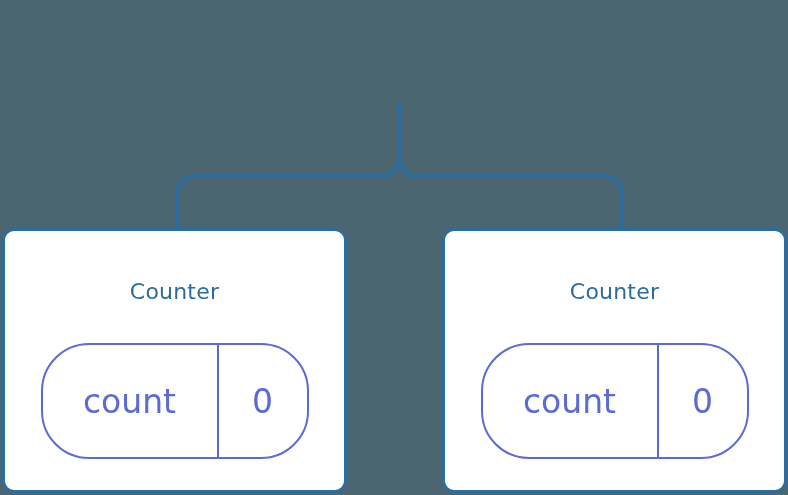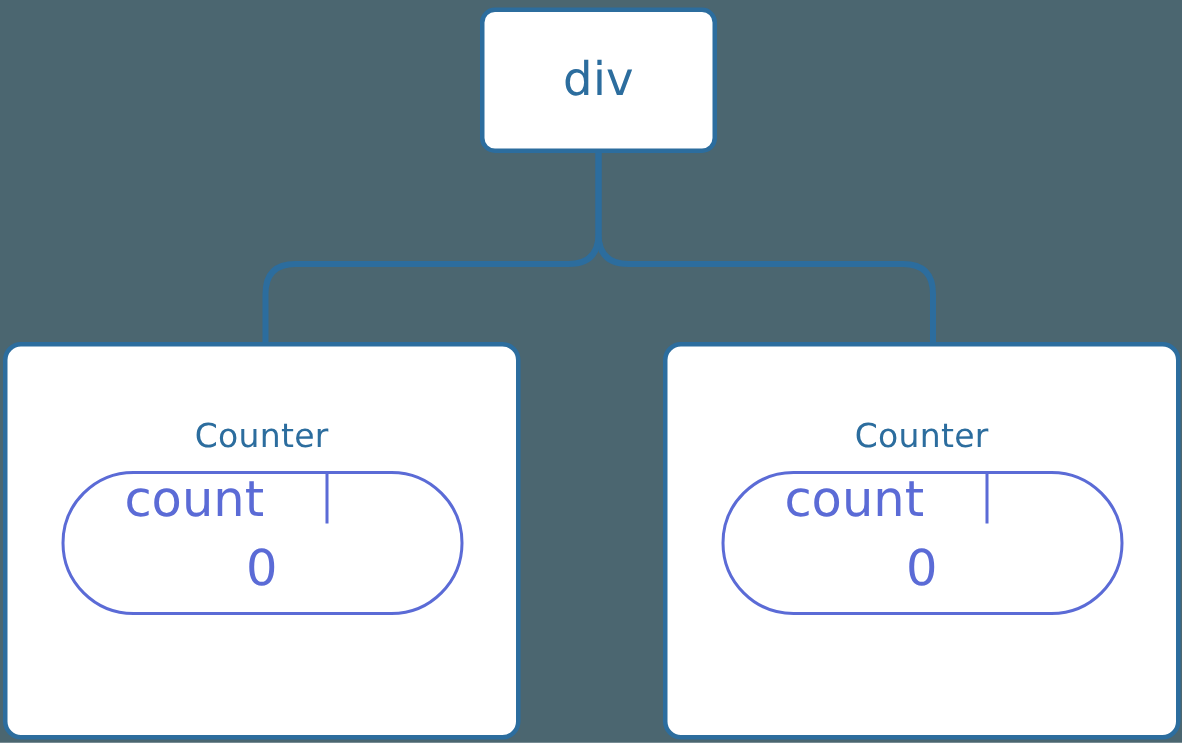--- a/index.html
+++ b/index.html
@@ -66,29 +66,28 @@
     letter-spacing: 0.2px;
     white-space: nowrap;
   }
   .node-child .node-title {
     margin-top: 48px;
   }
 
   
   .state-pill {
     position: relative;
-    margin-top: 10px;
+    margin-top: 39px;
     width: 268px;
-    height: 96px;
+    height: 116px;
     border: 2px solid #5b6bd6;
     border-radius: 48px;
     box-sizing: border-box;
     display: flex;
     align-items: stretch;
-    flex-direction: column;
   }
   .pill-key,
   .pill-value {
     display: flex;
     align-items: center;
     justify-content: center;
     color: #5b6bd6;
     font-size: 33px;
     line-height: 1;
     white-space: nowrap;
@@ -106,23 +105,20 @@
 <body>
 
 <div id="stage">
 
   <svg id="wires" viewBox="0 0 788 495" width="788" height="495" aria-hidden="true">
 
     <path d="M 399 101 L 399 156 Q 399 176 419 176 L 602 176 Q 622 176 622 196 L 622 228" fill="none" stroke="#2c6d9e" stroke-width="4"></path>
     <path d="M 399 101 L 399 156 Q 399 176 379 176 L 197 176 Q 177 176 177 196 L 177 228" fill="none" stroke="#2c6d9e" stroke-width="4"></path>
   </svg>
 
-  <div class="node node-root">
-    <span class="node-title">div</span>
-  </div>
 
   <div class="node node-child node-child-left">
     <span class="node-title">Counter</span>
     <div class="state-pill">
       <span class="pill-key">count</span>
       <span class="pill-value">0</span>
     </div>
   </div>
 
   <div class="node node-child node-child-right">

